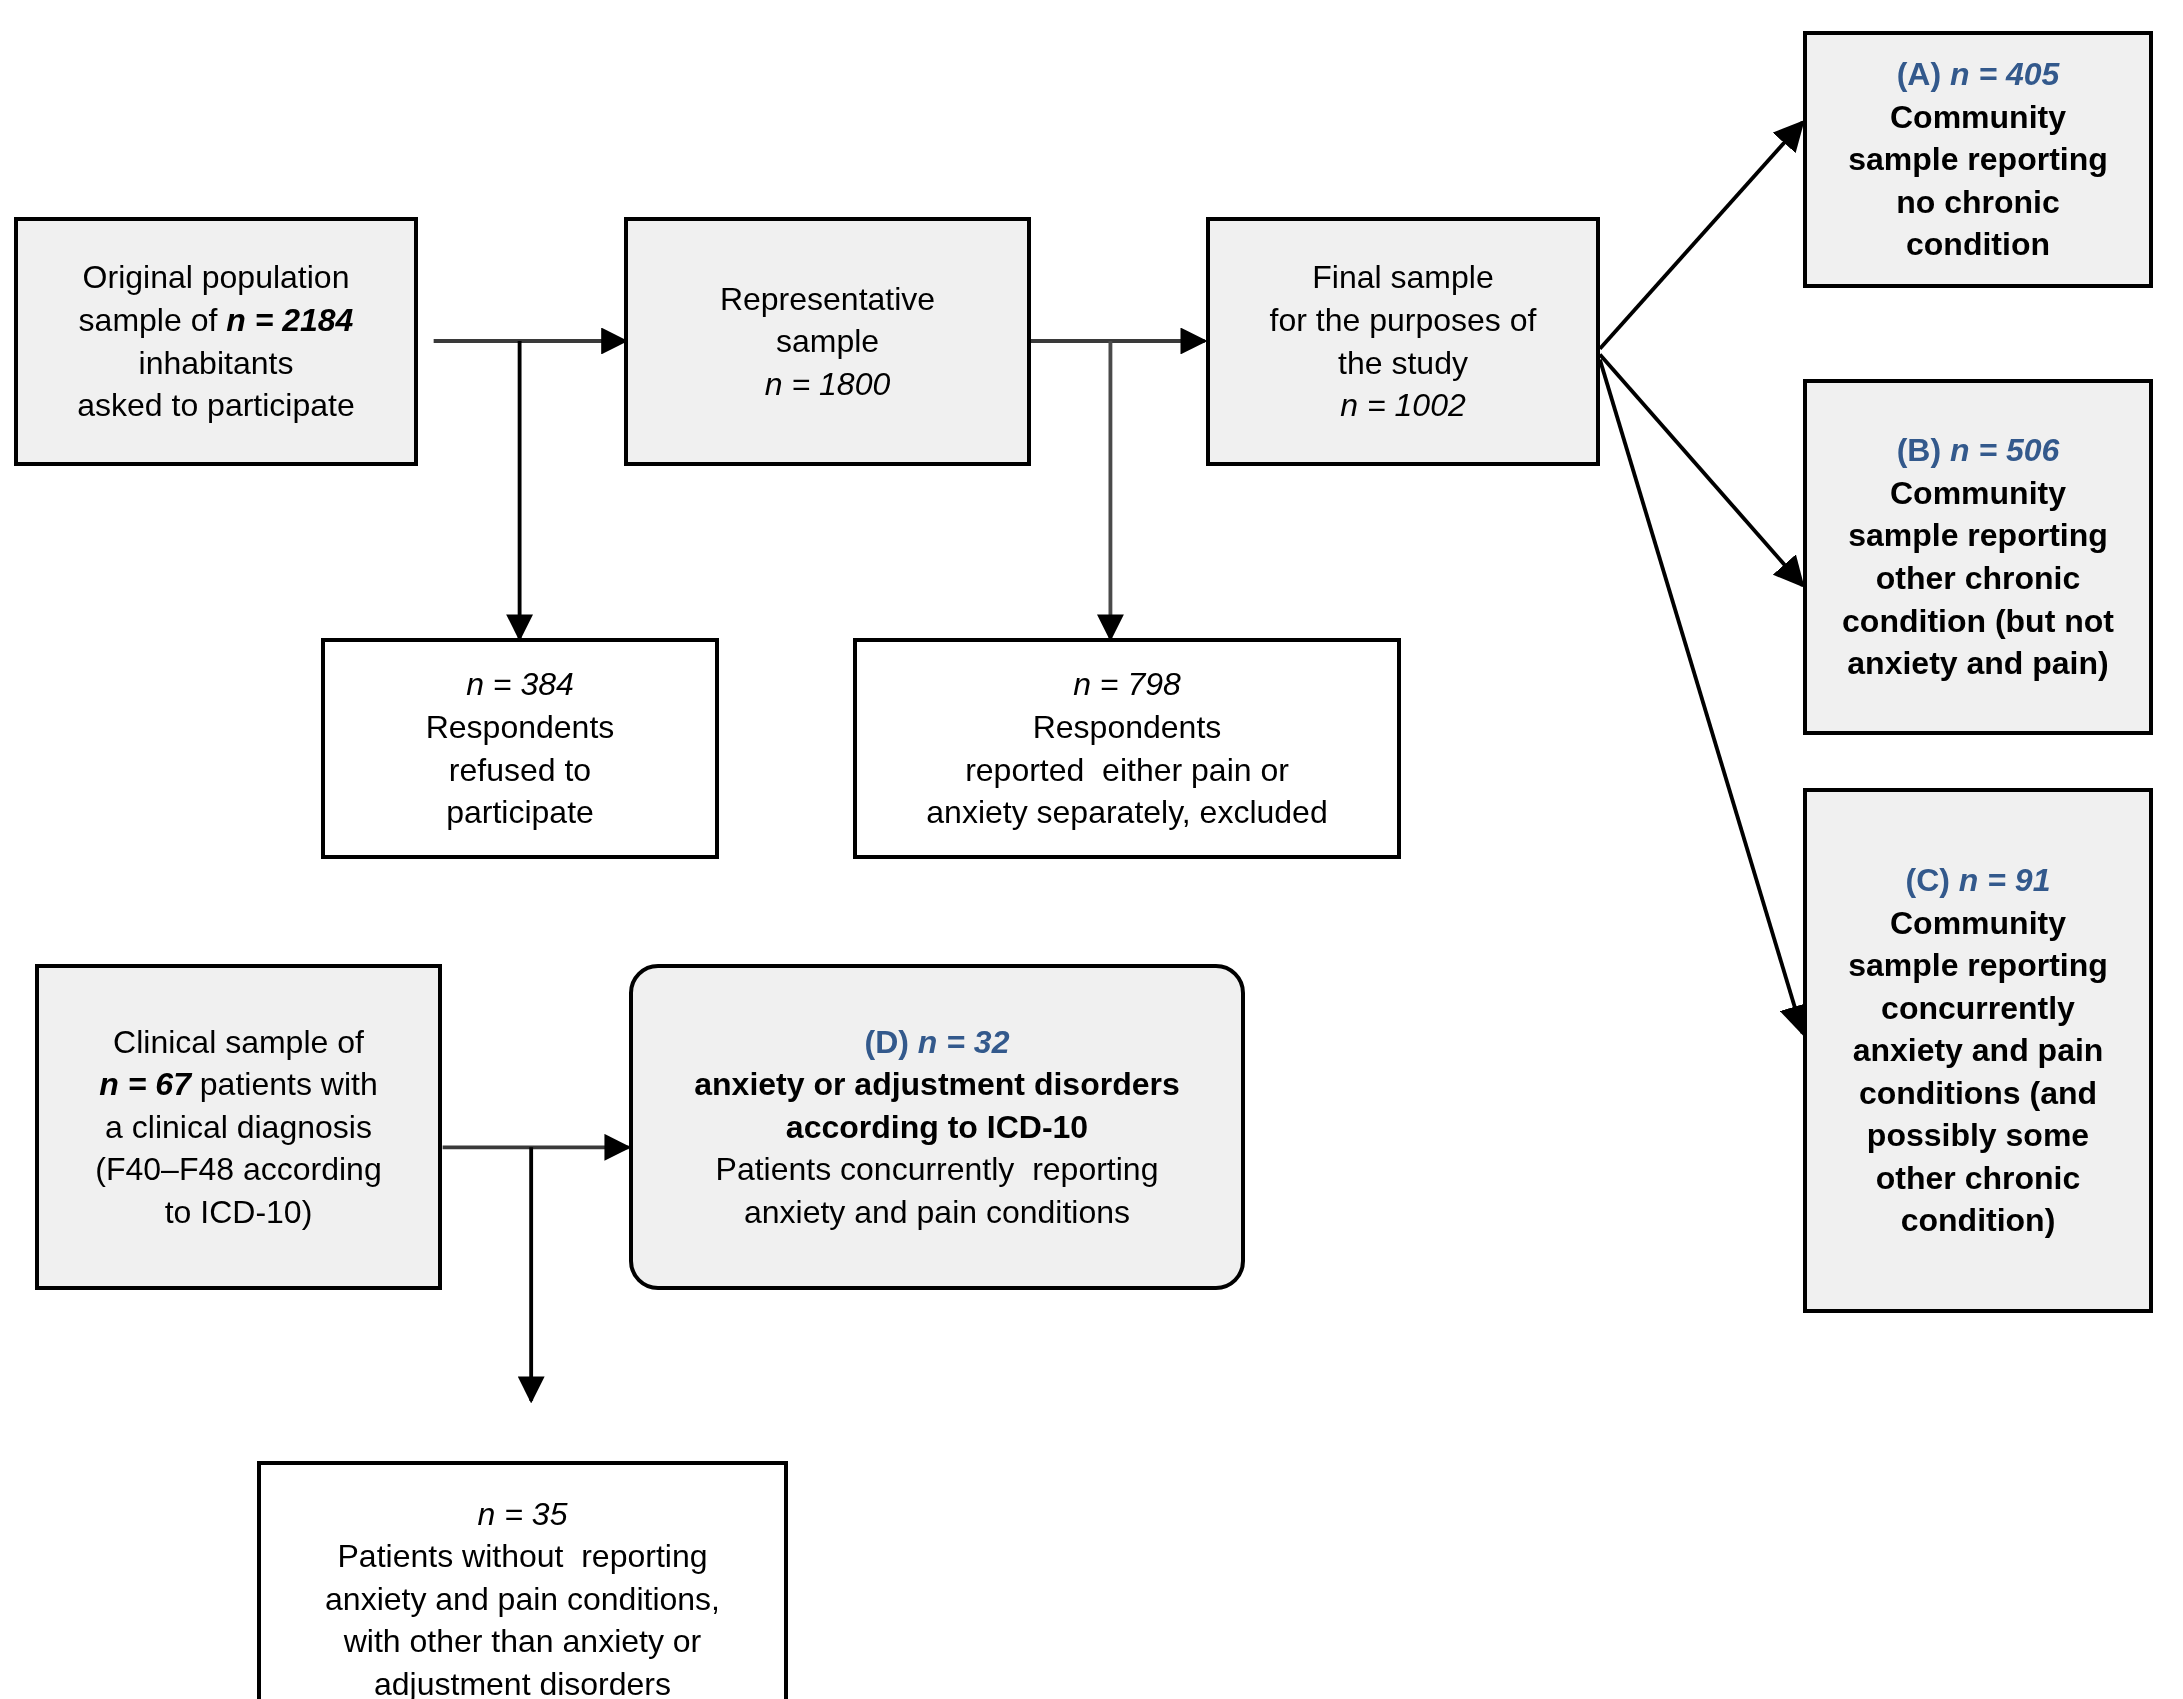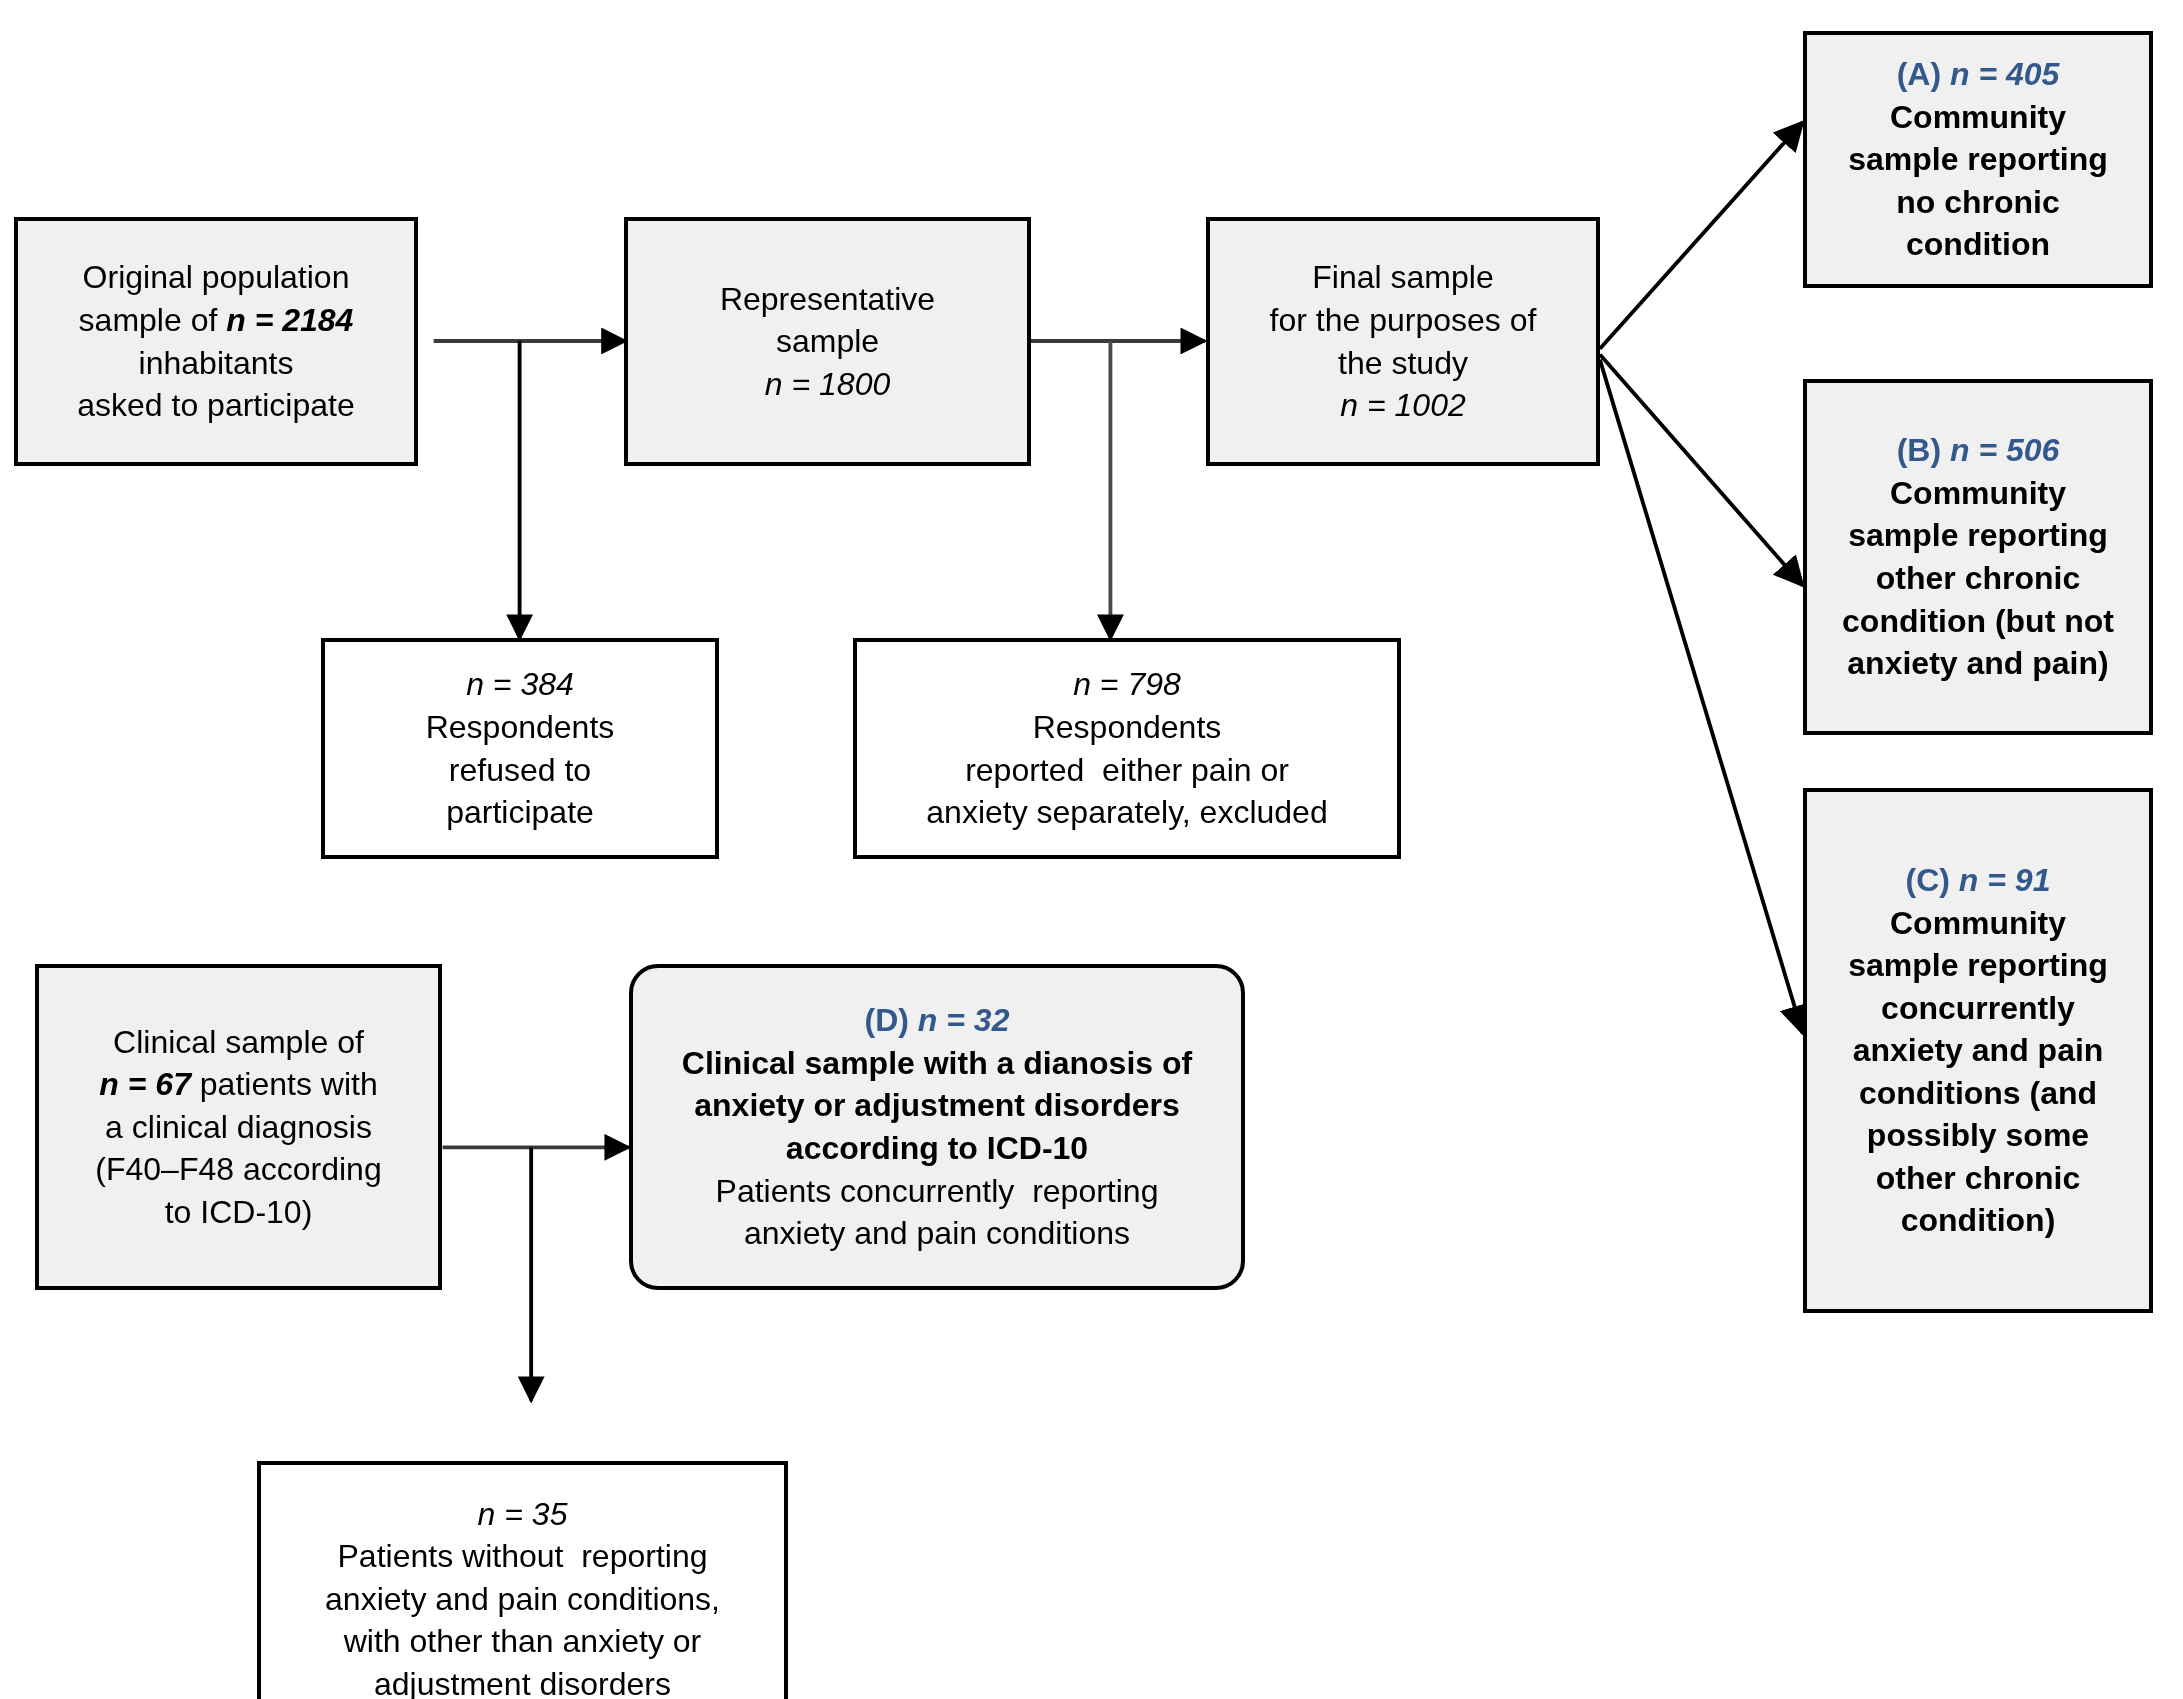--- a/index.html
+++ b/index.html
@@ -171,21 +171,20 @@
   <div class="node grey pad-a" style="left:35px; top:964px; width:407px; height:326px;">
     <span class="line t-reg">Clinical sample of</span>
     <span class="line t-reg"><span class="bi">n = 67</span> patients with</span>
     <span class="line t-reg">a clinical diagnosis</span>
     <span class="line t-reg">(F40–F48 according</span>
     <span class="line t-reg">to ICD-10)</span>
   </div>
 
   <div class="node grey pad-a" style="left:629px; top:964px; width:616px; height:326px;border-radius:29px;">
     <span class="line t-hdr"><span class="blue b">(D)</span><span class="blue bi"> </span><span class="blue bi">n = 32</span></span>
-    <span class="line t-bold">Clinical sample with a dianosis of</span>
     <span class="line t-bold">anxiety or adjustment disorders</span>
     <span class="line t-bold">according to ICD-10</span>
     <span class="line t-reg">Patients concurrently  reporting</span>
     <span class="line t-reg">anxiety and pain conditions</span>
   </div>
 
   <div class="node white pad-a" style="left:257px; top:1461px; width:531px; height:276px;">
     <span class="line t-reg bi">n = 35</span>
     <span class="line t-reg">Patients without  reporting</span>
     <span class="line t-reg">anxiety and pain conditions,</span>

